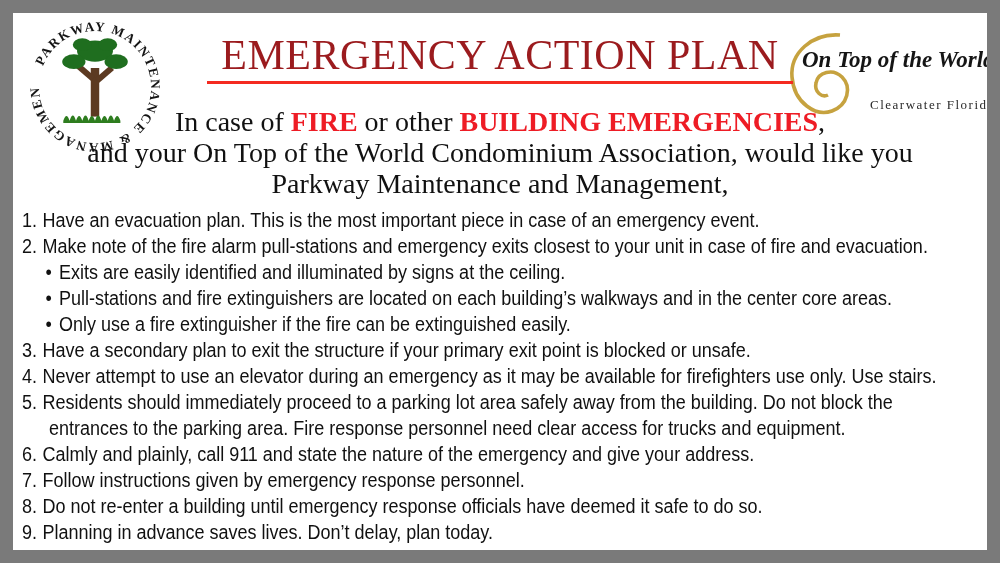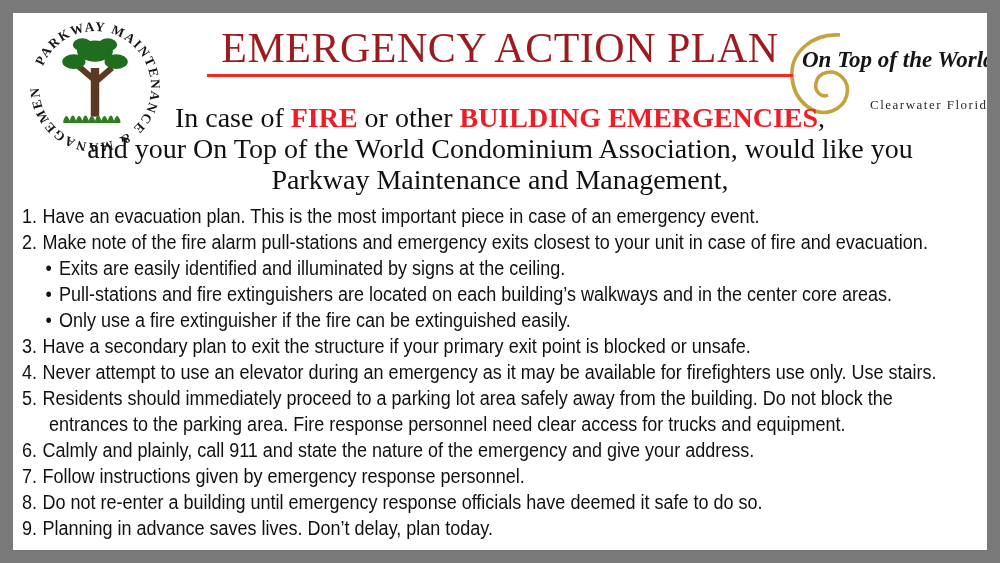--- a/index.html
+++ b/index.html
@@ -1,29 +1,29 @@
 <!DOCTYPE html>
 <html style="--frame_gray: #7a7a7a; --maroon: #9b1b1e; --underline_red: #f42a20; --bright_red: #ee1c25; --text: #111111; --gold: #c6a23f; --tree_green: #1f6e1f; --trunk_brown: #5c3a21; --grass_green: #2e7d1f;"><head>
 <meta charset="utf-8">
 <style>
   html,body{margin:0;padding:0;background:#fff;}
   .frame{position:relative;width:1000px;height:563px;background:var(--frame_gray,#7a7a7a);box-sizing:border-box;font-family:"Liberation Sans",sans-serif;}
   .page{position:absolute;left:13px;top:13px;width:974px;height:537px;background:#fff;overflow:hidden;}
 
   
   .title-wrap{text-align:center;margin-top:6px;position:relative;z-index:2;}
-  .title{display:inline-block;font-family:"Liberation Serif",serif;font-size:42px;font-weight:normal;color:var(--maroon,#9b1b1e);letter-spacing:0.5px;line-height:1.04;border-bottom:3px solid var(--underline_red,#f42a20);padding:0 14px 3px 14px;margin:8px;}
+  .title{display:inline-block;font-family:"Liberation Serif",serif;font-size:42px;font-weight:normal;color:var(--maroon,#9b1b1e);letter-spacing:0.5px;line-height:1.04;border-bottom:3px solid var(--underline_red,#f42a20);padding:0 14px 3px 14px;margin:15px;}
 
   .left-logo{position:absolute;left:8px;top:0;width:148px;height:148px;z-index:1;}
   .right-logo{position:absolute;right:4px;top:12px;width:205px;height:100px;z-index:1;}
   .otow-script{position:absolute;left:24px;top:22px;font-family:"Liberation Serif",serif;font-style:italic;font-weight:bold;font-size:23px;color:#151515;white-space:nowrap;}
   .otow-sub{position:absolute;left:92px;top:52px;font-family:"Liberation Serif",serif;font-size:13px;letter-spacing:1.5px;color:#2a2a2a;white-space:nowrap;margin-top:20px;}
 
   
-  .intro{position:relative;z-index:2;font-family:"Liberation Serif",serif;font-size:28px;line-height:31px;text-align:center;color:var(--text,#111);margin-top:17px;}
+  .intro{position:relative;z-index:2;font-family:"Liberation Serif",serif;font-size:28px;line-height:31px;text-align:center;color:var(--text,#111);margin-top:7px;}
   .intro .red{color:var(--bright_red,#ee1c25);font-weight:bold;}
 
   
   .list{font-family:"Liberation Sans",sans-serif;font-size:20px;line-height:26px;color:var(--text,#111);width:1080px;transform:scaleX(0.90);transform-origin:0 0;padding-left:10px;margin-top:8px;white-space:nowrap;}
   .li{height:26px;}
   .li .num{display:inline-block;margin-right:6px;}
   .li.sub{padding-left:26px;}
   .li .bullet{margin-right:8px;}
   .li.cont{padding-left:30px;}
 </style>

